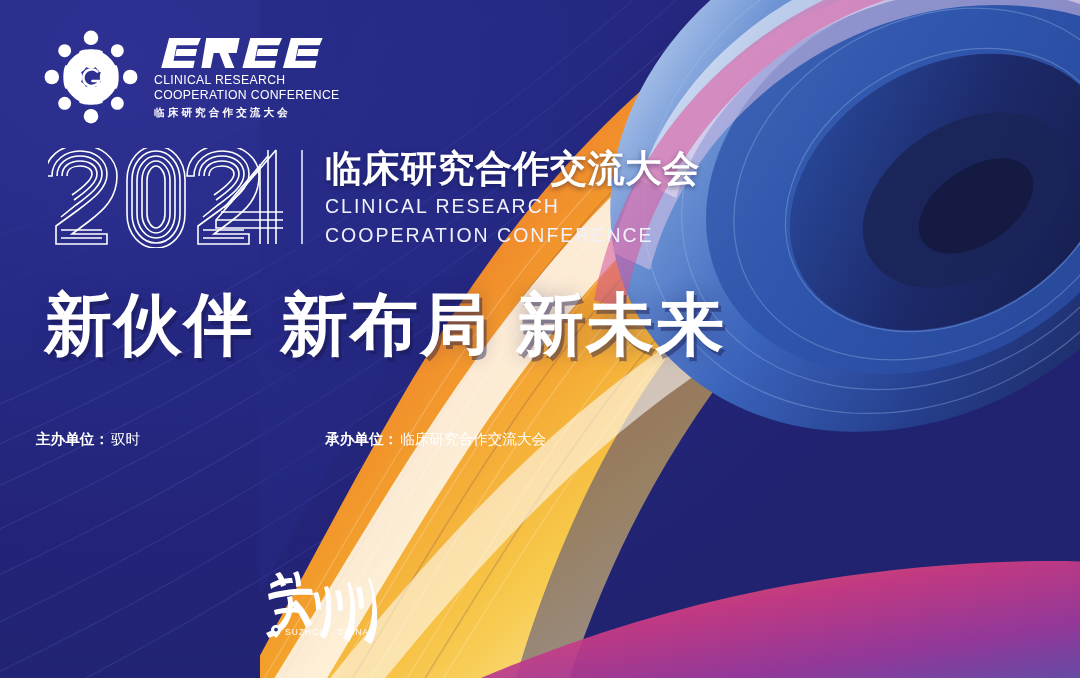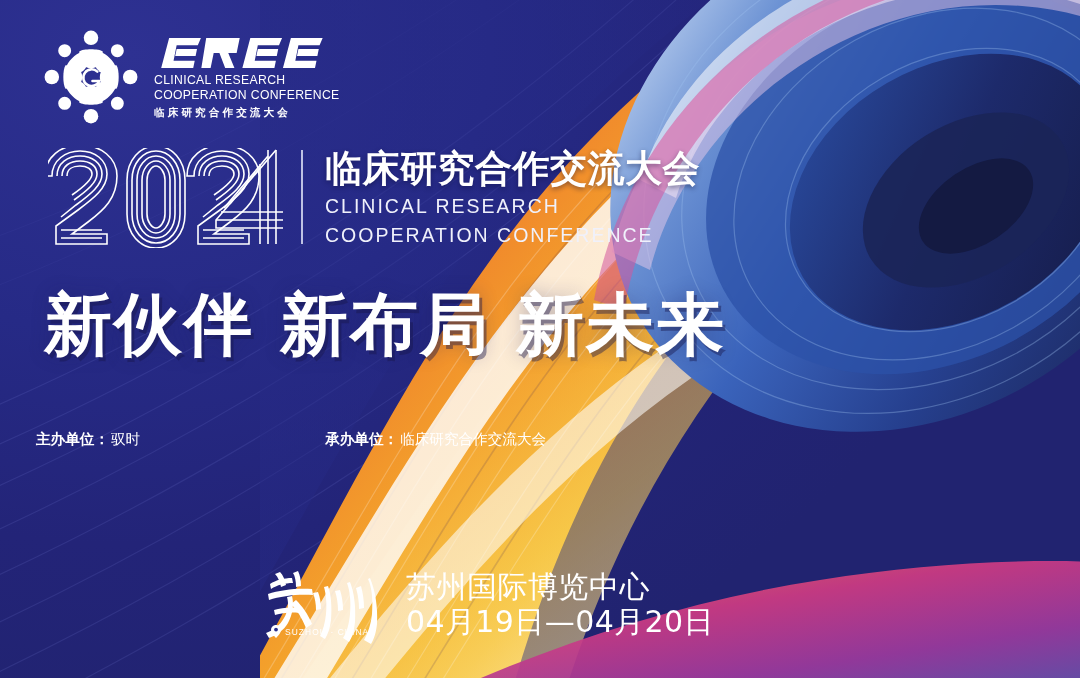--- a/index.html
+++ b/index.html
@@ -439,19 +439,15 @@
         <path d="M99 20 C101 27, 102 35, 102 42 L97 43 C97 36, 96 29, 94 22 Z"></path>
       </g>
 
       <g>
         <path d="M9 64 C9 61.2, 11.2 59, 14 59 C16.8 59, 19 61.2, 19 64 C19 67.4, 14 72, 14 72 C14 72, 9 67.4, 9 64 Z" fill="#ffffff"></path>
         <circle cx="14" cy="63.6" r="1.9" fill="#2b2f8c"></circle>
         <text x="23" y="69" font-family="Liberation Sans, sans-serif" font-size="8.4" letter-spacing="1.1" fill="#ffffff">SUZHOU · CHINA</text>
       </g>
     </svg>
 
-    <div class="venue-right">
-      <div class="venue-place">苏州国际博览中心</div>
-      <div class="venue-date">04月19日—04月20日</div>
-    </div>
   </div>
 
 </div>
 
 </body></html>

